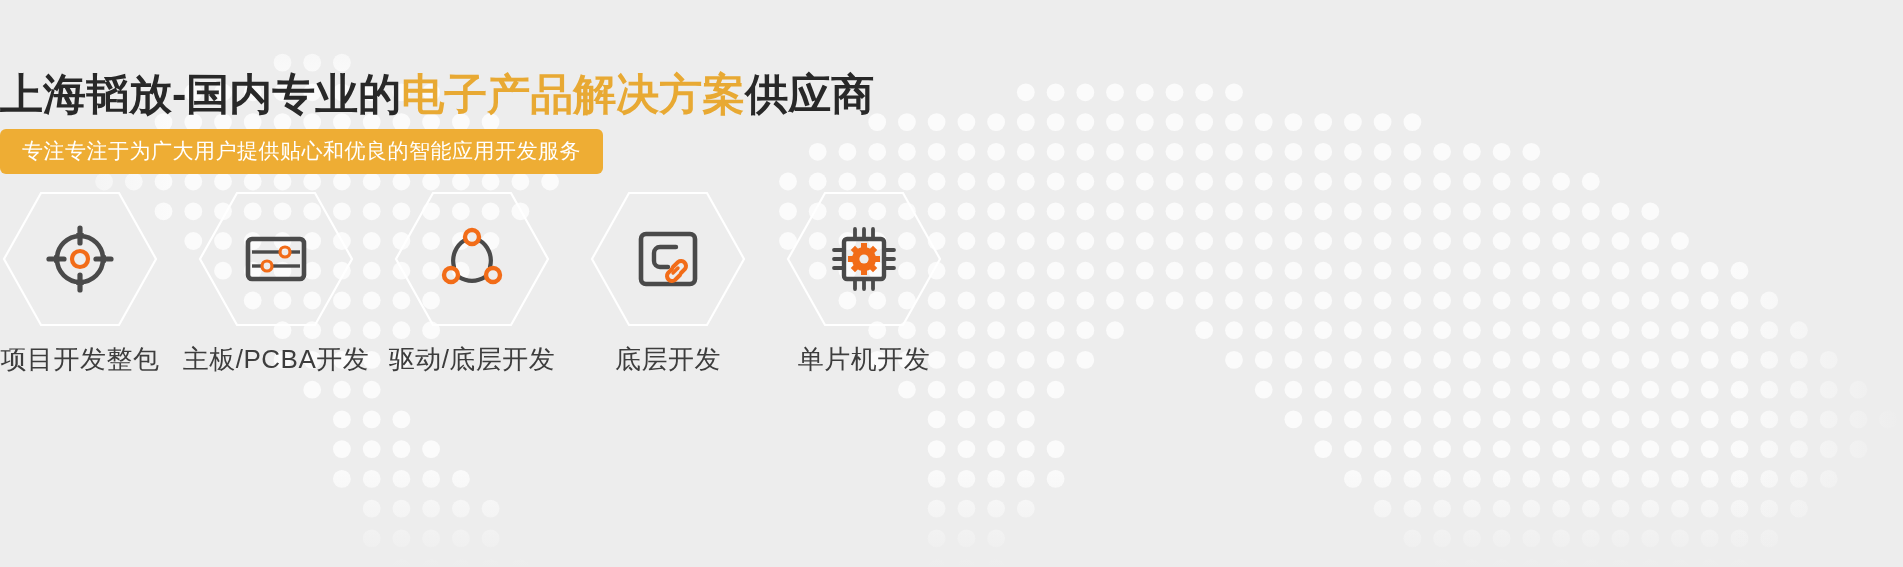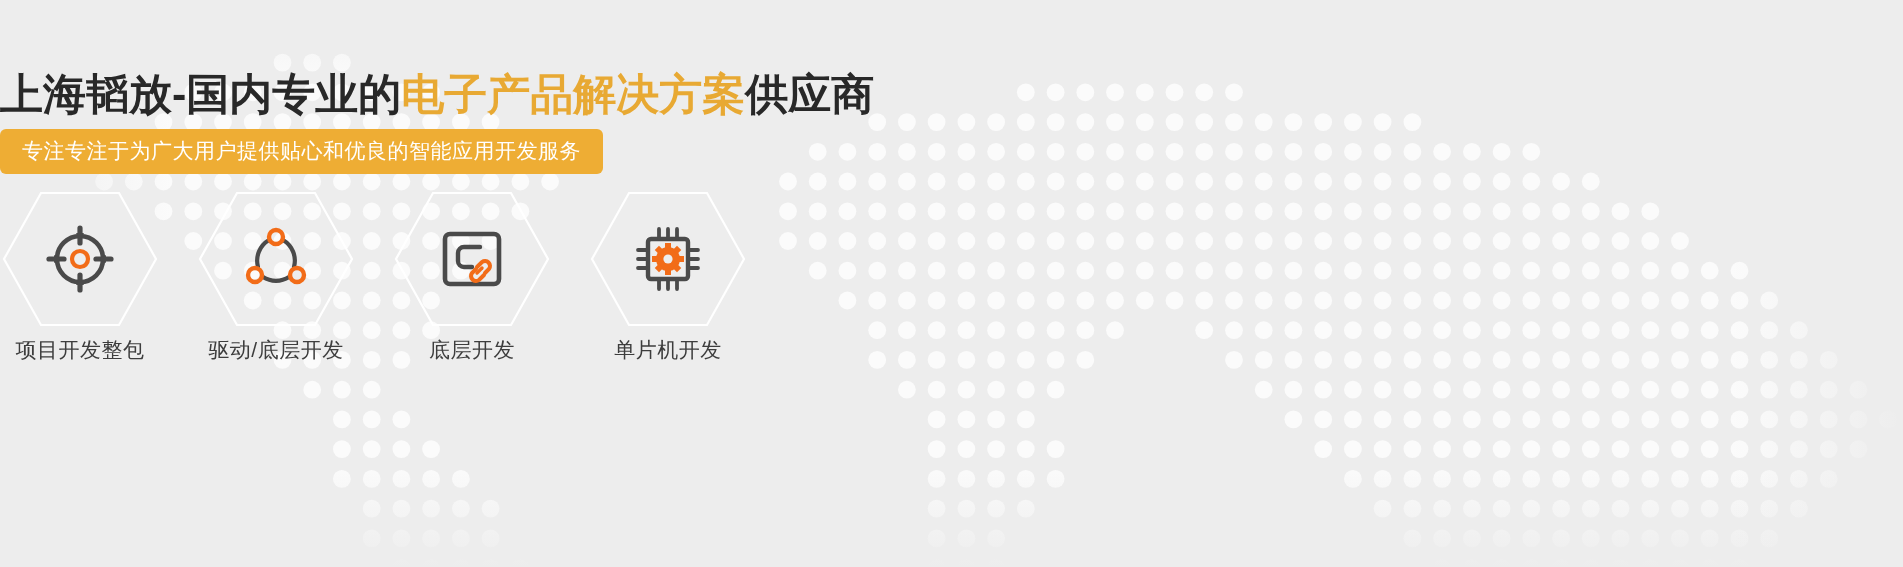--- a/index.html
+++ b/index.html
@@ -114,22 +114,22 @@
   .glyph {
     position:relative;
     width:72px;
     height:72px;
     display:flex;
     align-items:center;
     justify-content:center;
   }
   .glyph svg { width:72px; height:72px; display:block; }
   .service-label {
-    margin-top:8px;
-    font-size:21px;
+    margin-top:14px;
+    font-size:26px;
     color:#3d3d3d;
     white-space:nowrap;
     letter-spacing:0.5px;
   }
 </style>
 </head>
 <body>
 
 <div id="banner">
 
@@ -708,20 +708,39 @@
               <polygon points="36,55 32,62 40,62" fill="#4a4a4a"></polygon>
               <polygon points="17,36 10,32 10,40" fill="#4a4a4a"></polygon>
               <polygon points="55,36 62,32 62,40" fill="#4a4a4a"></polygon>
               <circle cx="36" cy="36" r="8" fill="none" stroke="#f26c18" stroke-width="4.2"></circle>
             </svg>
           </div>
         </div>
         <div class="service-label">项目开发整包</div>
       </div>
 
+      <div class="service">
+        <div class="hexwrap">
+          <svg class="hexborder" viewBox="0 0 158 138">
+            <polygon points="40,3 118,3 155,69 118,135 40,135 3,69"></polygon>
+          </svg>
+          <div class="glyph">
+            <svg viewBox="0 0 72 72">
+              <rect x="8" y="16" width="56" height="40" rx="4" fill="none" stroke="#4a4a4a" stroke-width="4.6"></rect>
+              <line x1="12" y1="29" x2="40" y2="29" stroke="#4a4a4a" stroke-width="3.4"></line>
+              <line x1="50" y1="29" x2="60" y2="29" stroke="#4a4a4a" stroke-width="3.4"></line>
+              <line x1="12" y1="43" x2="22" y2="43" stroke="#4a4a4a" stroke-width="3.4"></line>
+              <line x1="32" y1="43" x2="60" y2="43" stroke="#4a4a4a" stroke-width="3.4"></line>
+              <circle cx="45" cy="29" r="5" fill="none" stroke="#f26c18" stroke-width="3.2"></circle>
+              <circle cx="27" cy="43" r="5" fill="none" stroke="#f26c18" stroke-width="3.2"></circle>
+            </svg>
+          </div>
+        </div>
+        <div class="service-label">主板/PCBA开发</div>
+      </div>
 
 
       <div class="service">
         <div class="hexwrap">
           <svg class="hexborder" viewBox="0 0 158 138">
             <polygon points="40,3 118,3 155,69 118,135 40,135 3,69"></polygon>
           </svg>
           <div class="glyph">
             <svg viewBox="0 0 72 72">
               <path d="M 18 44 A 24 24 0 0 1 29 17" fill="none" stroke="#4a4a4a" stroke-width="4.2" stroke-linecap="round"></path>

